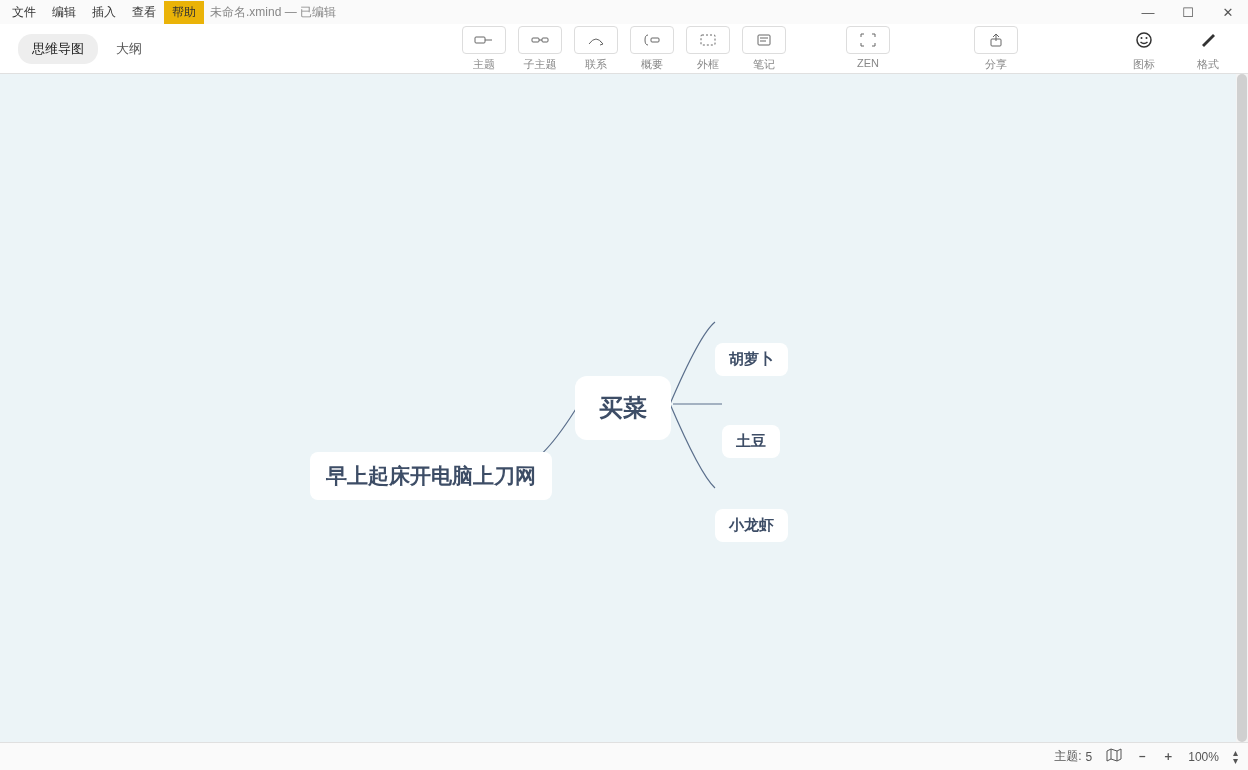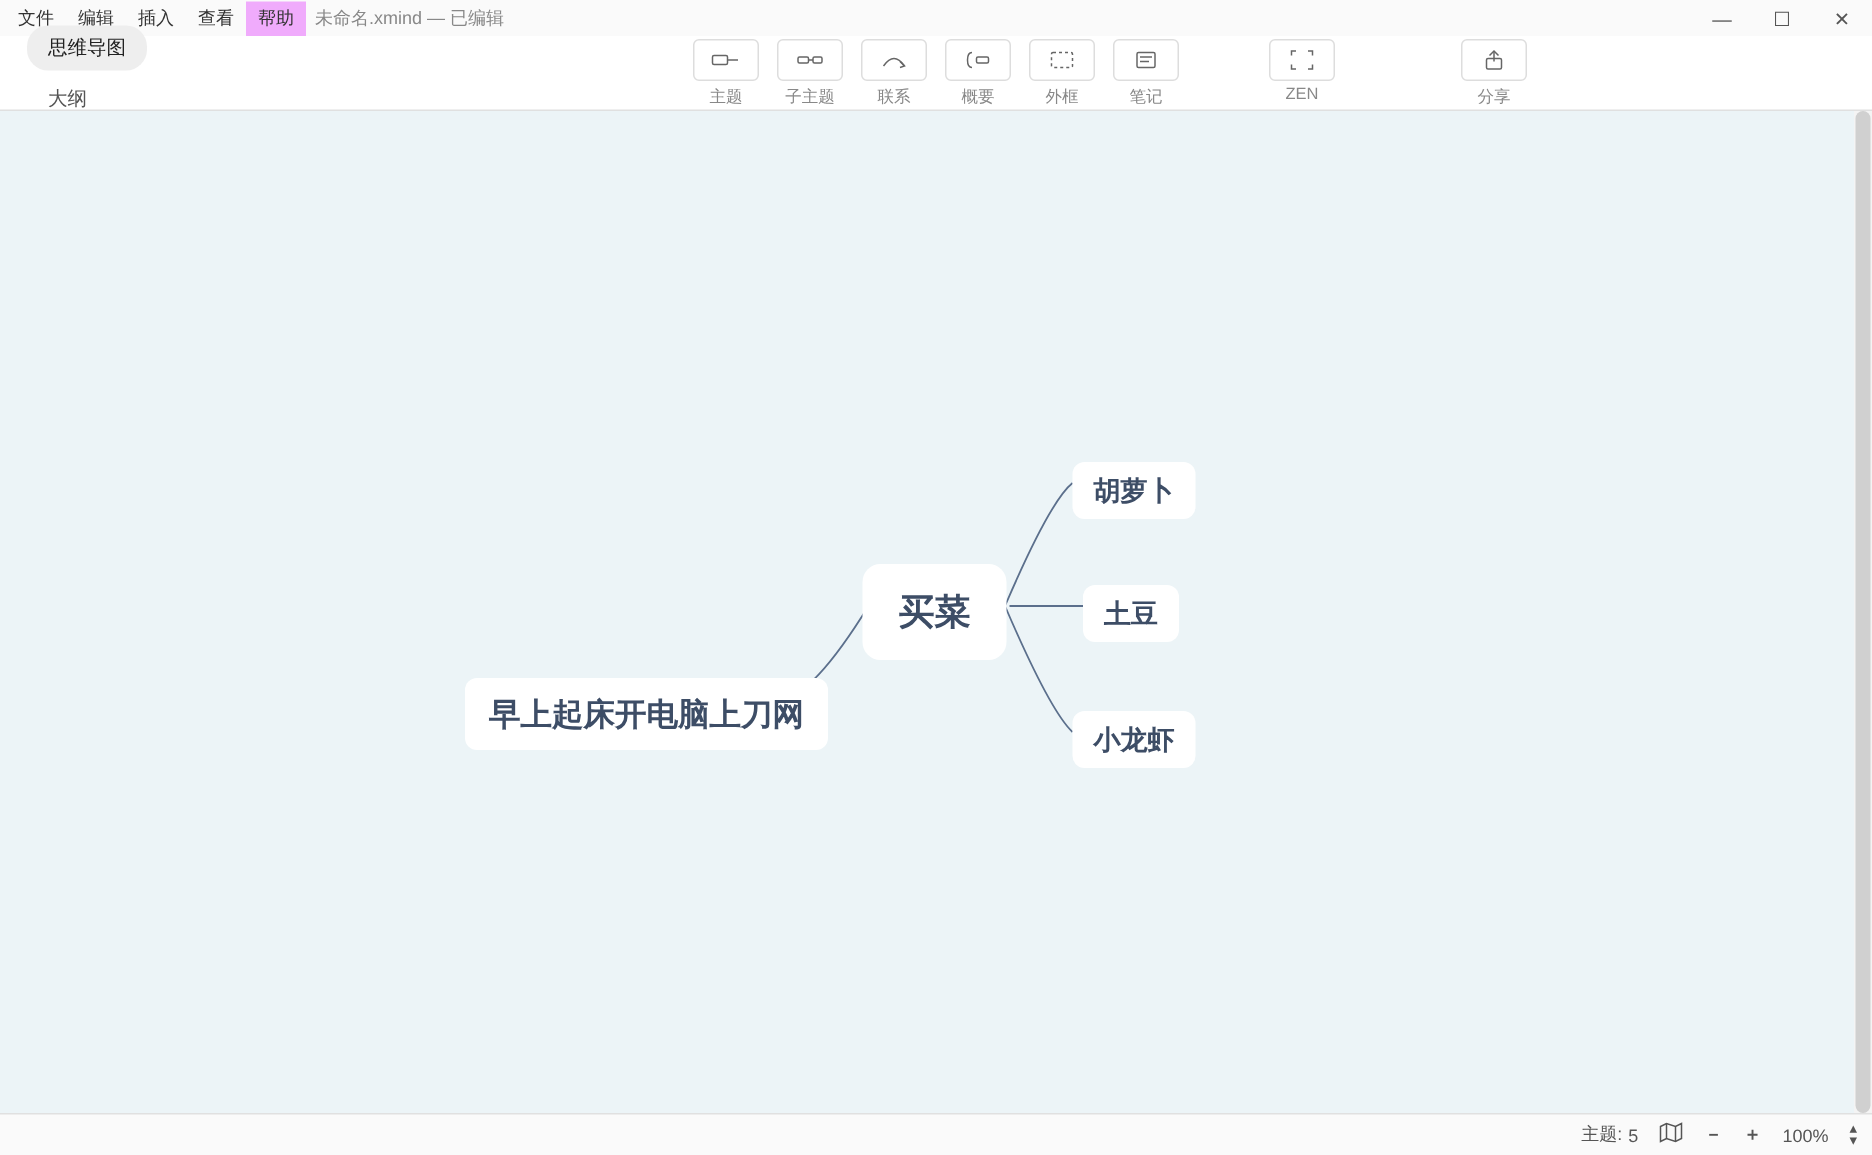--- a/index.html
+++ b/index.html
@@ -18,21 +18,21 @@
   display: flex;
   align-items: center;
   padding: 0 4px;
   background: #fafafa;
   font-size: 12px;
 }
 .menubar .menu-item {
   padding: 3px 8px;
   cursor: pointer;
 }
-.menubar .menu-item.active { background: #f0abfc; }
+.menubar .menu-item.active { background: #eab308; }
 .menubar .title-text {
   padding-left: 6px;
   color: #888;
 }
 .window-controls {
   position: absolute;
   top: 0; right: 0;
   height: 24px;
   display: flex;
 }
@@ -46,21 +46,20 @@
   height: 50px;
   border-bottom: 1px solid #e0e0e0;
   display: flex;
   align-items: center;
   position: relative;
 }
 .view-tabs {
   display: flex;
   padding-left: 18px;
   gap: 4px;
-  flex-direction: column;
 }
 .view-tab {
   padding: 6px 14px;
   border-radius: 14px;
   font-size: 13px;
   color: #555;
   cursor: pointer;
 }
 .view-tab.active { background: #eeeeee; color: #222; }
 .toolbar-center {
@@ -112,21 +111,21 @@
   color: #3d4d66;
   font-weight: 600;
   white-space: nowrap;
 }
 .node.central {
   font-size: 24px;
   padding: 16px 24px;
   border-radius: 12px;
 }
 .node.main { font-size: 21px; padding: 10px 16px; }
-.node.sub { font-size: 18px; }
+.node.sub { font-size: 15px; margin-top: 35px; }
 svg.links { position: absolute; top:0; left:0; width:100%; height:100%; pointer-events:none; }
 .hscroll {
   position: absolute;
   left: 0; right: 12px; bottom: 16px; height: 12px;
   background: #f4f4f4;
 }
 .hscroll-thumb {
   position: absolute;
   left: 30%; width: 40%; height: 10px; top: 1px;
   background: #d0d0d0; border-radius: 5px;
@@ -250,20 +249,41 @@
         <svg width="16" height="14" viewBox="0 0 16 14">
             <rect x="3" y="6" width="10" height="7" rx="1" fill="none" stroke="#666"></rect>
             <line x1="8" y1="1" x2="8" y2="8" stroke="#666"></line>
             <polyline points="5,4 8,1 11,4" fill="none" stroke="#666"></polyline>
           </svg>
       </div>
       <div class="lbl">分享</div>
     </div>
   </div>
 
+  <div class="toolbar-right2">
+    <div class="tool-btn">
+      <div class="icon-box" style="border:none">
+        <svg width="18" height="18" viewBox="0 0 18 18">
+            <circle cx="9" cy="9" r="7" fill="none" stroke="#333" stroke-width="1.5"></circle>
+            <circle cx="6.5" cy="7" r="1" fill="#333"></circle>
+            <circle cx="11.5" cy="7" r="1" fill="#333"></circle>
+            <path d="M5.5 11 Q9 14 12.5 11" fill="none" stroke="#333" stroke-width="1.5"></path>
+          </svg>
+      </div>
+      <div class="lbl">图标</div>
+    </div>
+    <div class="tool-btn">
+      <div class="icon-box" style="border:none">
+        <svg width="18" height="18" viewBox="0 0 18 18">
+            <path d="M3 14 L6 11 L14 3 L16 5 L8 13 L5 16 Z" fill="#333"></path>
+          </svg>
+      </div>
+      <div class="lbl">格式</div>
+    </div>
+  </div>
 </div>
 
 <div class="canvas-wrap">
   <svg class="links">
     <path d="M 579 330 Q 542 390 520 393" stroke="#5b6f8c" stroke-width="1.2" fill="none"></path>
     <path d="M 670 330 Q 700 260 715 248" stroke="#5b6f8c" stroke-width="1.2" fill="none"></path>
     <path d="M 673 330 L 722 330" stroke="#5b6f8c" stroke-width="1.2" fill="none"></path>
     <path d="M 670 330 Q 700 400 715 414" stroke="#5b6f8c" stroke-width="1.2" fill="none"></path>
   </svg>
   <div class="node central" style="left:575px; top:302px;">买菜</div>

